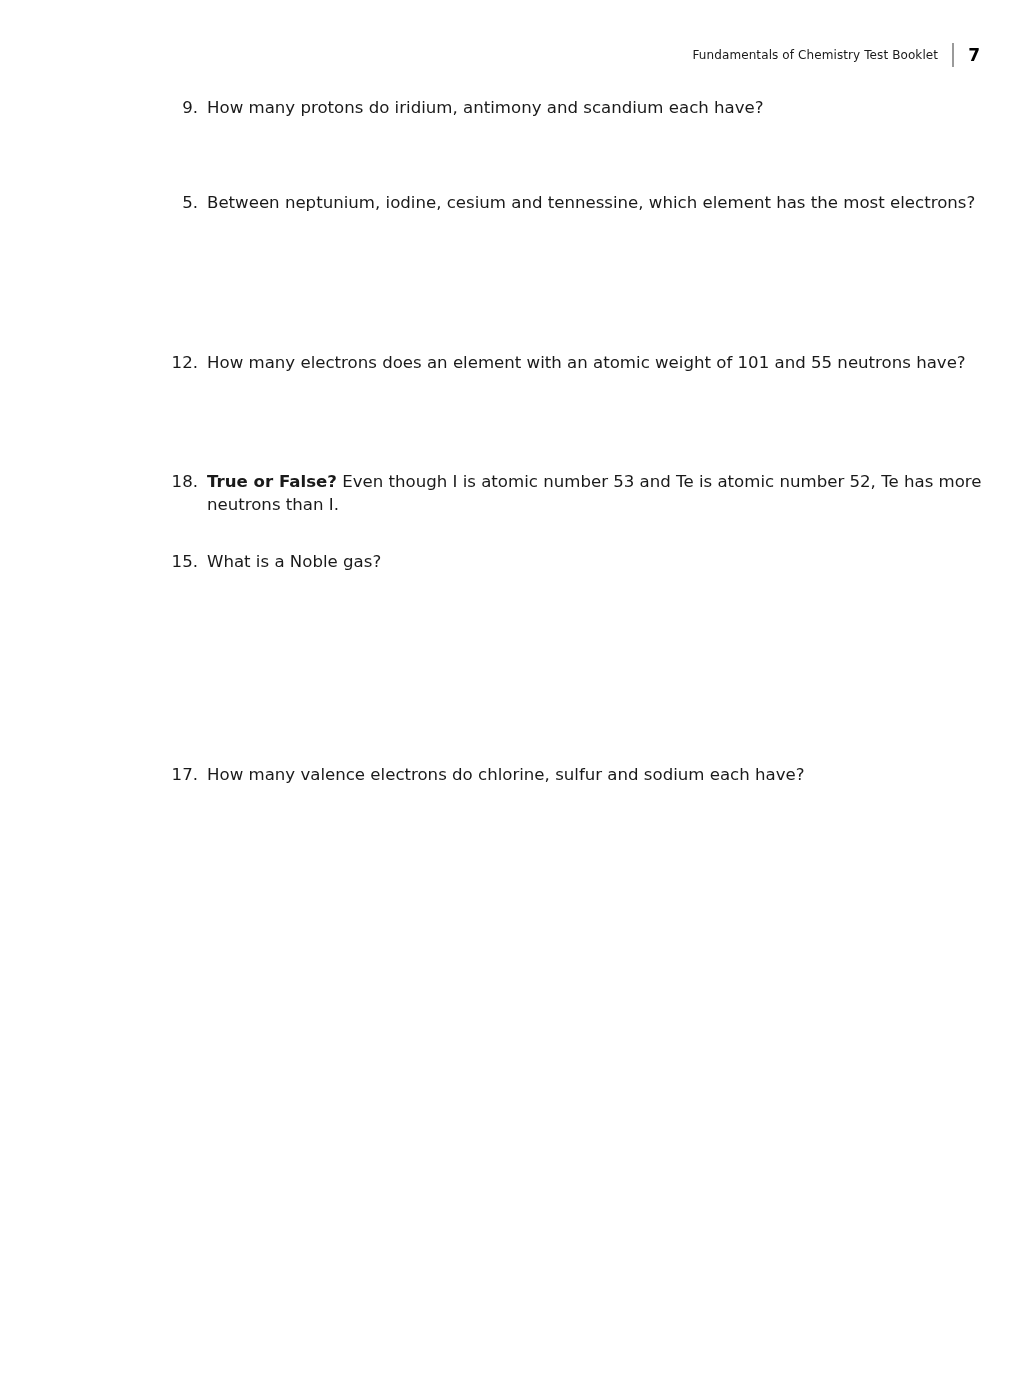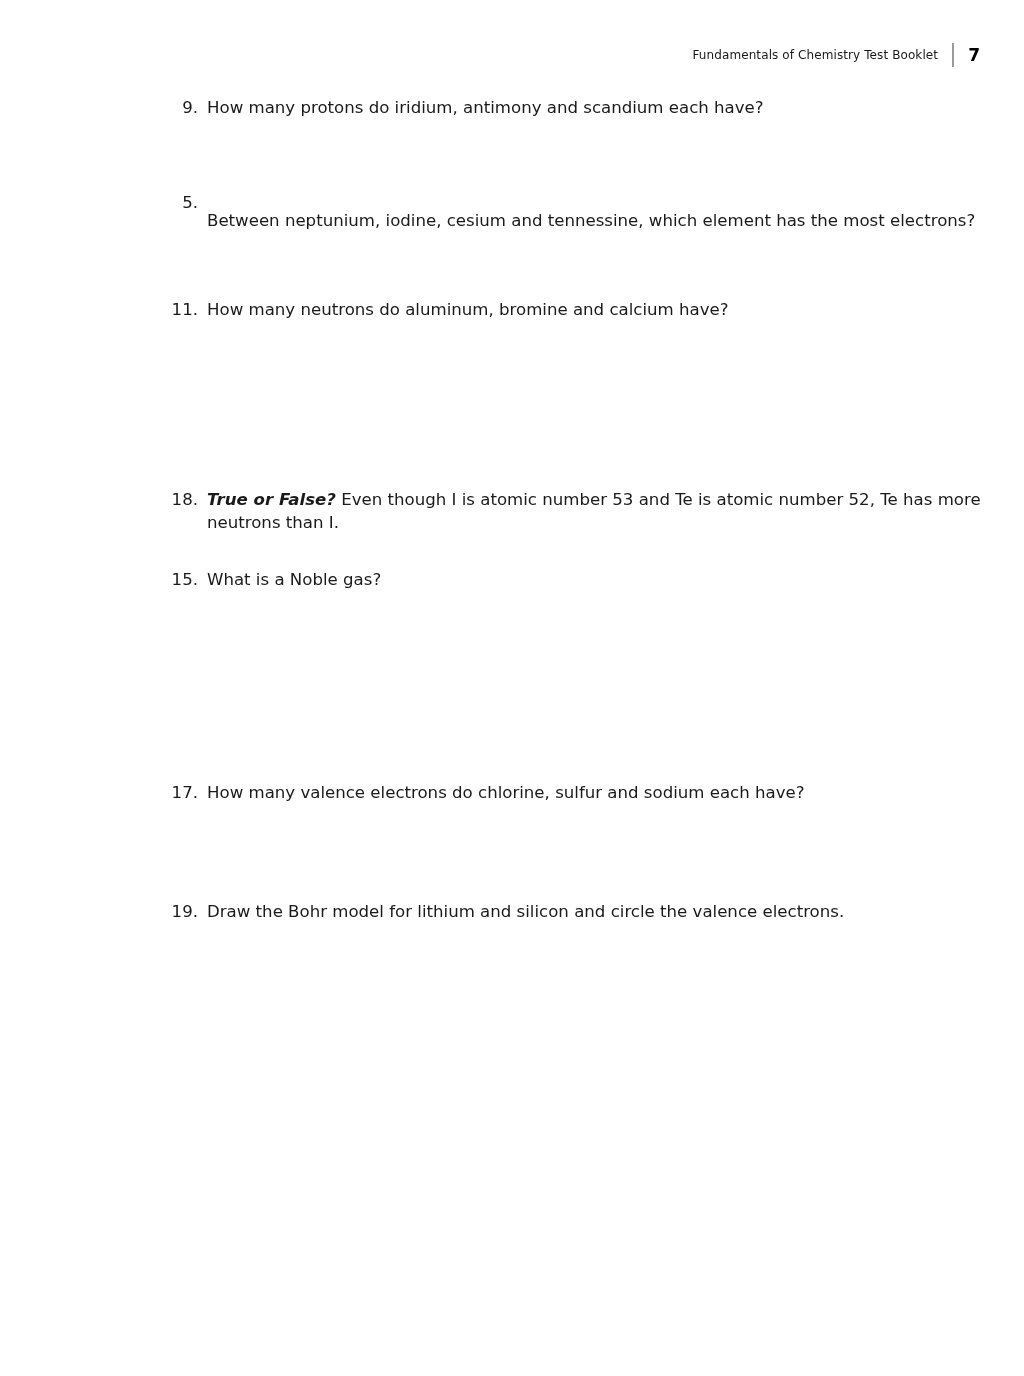--- a/index.html
+++ b/index.html
@@ -80,26 +80,24 @@
   }
 
   .q-text {
     flex: 1 1 auto;
     min-width: 0;
   }
 
   .q-text.justify {
     text-align: justify;
     text-justify: inter-word;
-    margin-top: 18px;
   }
 
   .q-lead {
     font-weight: bold;
-    font-style: italic;
   }
 
   
   .gap-xs { height: 33px; }
   .gap-sm { height: 62px; }
   .gap-md { height: 66px; }
   .gap-lg { height: 71px; }
   .gap-xl { height: 124px; }
 </style>
 </head>
@@ -117,43 +115,39 @@
       <div class="question">
         <span class="q-number">9.</span>
         <span class="q-text">How many protons do iridium, antimony and scandium each have?</span>
       </div>
       <div class="gap-lg"></div>
       <div class="question">
         <span class="q-number">5.</span>
         <span class="q-text justify">Between neptunium, iodine, cesium and tennessine, which element has the most electrons?</span>
       </div>
       <div class="gap-md"></div>
+      <div class="gap-lg"></div>
       <div class="question">
-        <span class="q-number">11.</span>
-        <span class="q-text">How many neutrons do aluminum, bromine and calcium have?</span>
+        <span class="q-number">12.</span>
+        <span class="q-text">How many electrons does an element with an atomic weight of 101 and 55 neutrons have?</span>
       </div>
-      <div class="gap-lg"></div>
       <div class="gap-xs"></div>
       <div class="gap-sm"></div>
       <div class="question">
         <span class="q-number">18.</span>
         <span class="q-text"><span class="q-lead">True or False?</span> <span>Even though I is atomic number 53 and Te is atomic number 52, Te has more neutrons than I.</span></span>
       </div>
       <div class="gap-xs"></div>
       <div class="question">
         <span class="q-number">15.</span>
         <span class="q-text">What is a Noble gas?</span>
       </div>
       <div class="gap-xl"></div>
       <div class="gap-md"></div>
       <div class="question">
         <span class="q-number">17.</span>
         <span class="q-text">How many valence electrons do chlorine, sulfur and sodium each have?</span>
       </div>
       <div class="gap-sm"></div>
       <div class="gap-xs"></div>
-      <div class="question">
-        <span class="q-number">19.</span>
-        <span class="q-text">Draw the Bohr model for lithium and silicon and circle the valence electrons.</span>
-      </div>
     </div>
 
 </div>
 
 </body></html>

